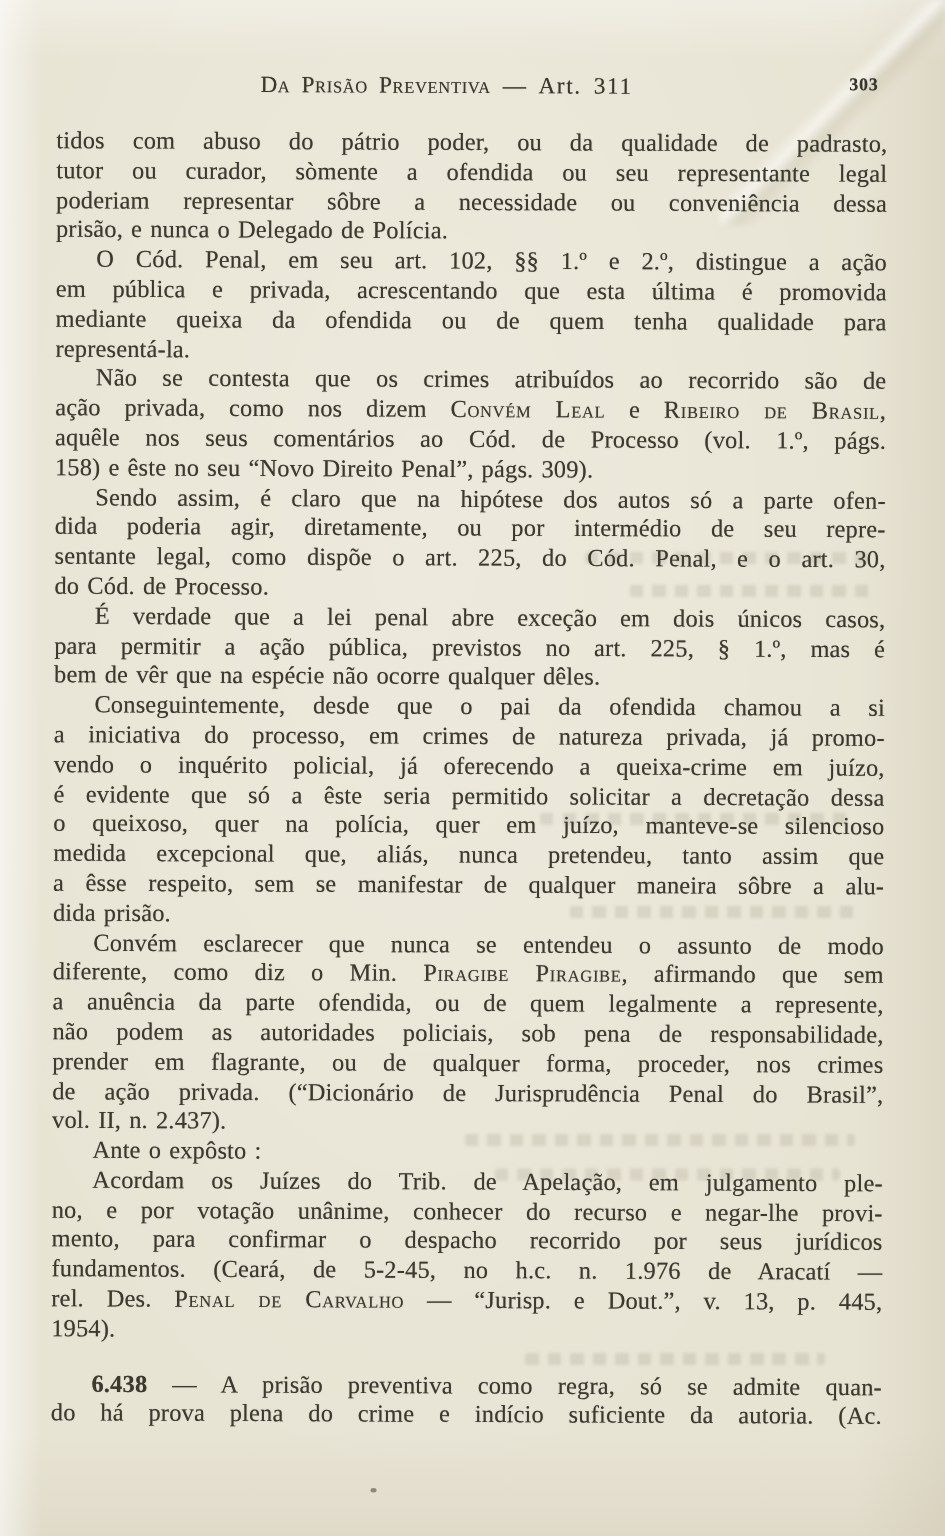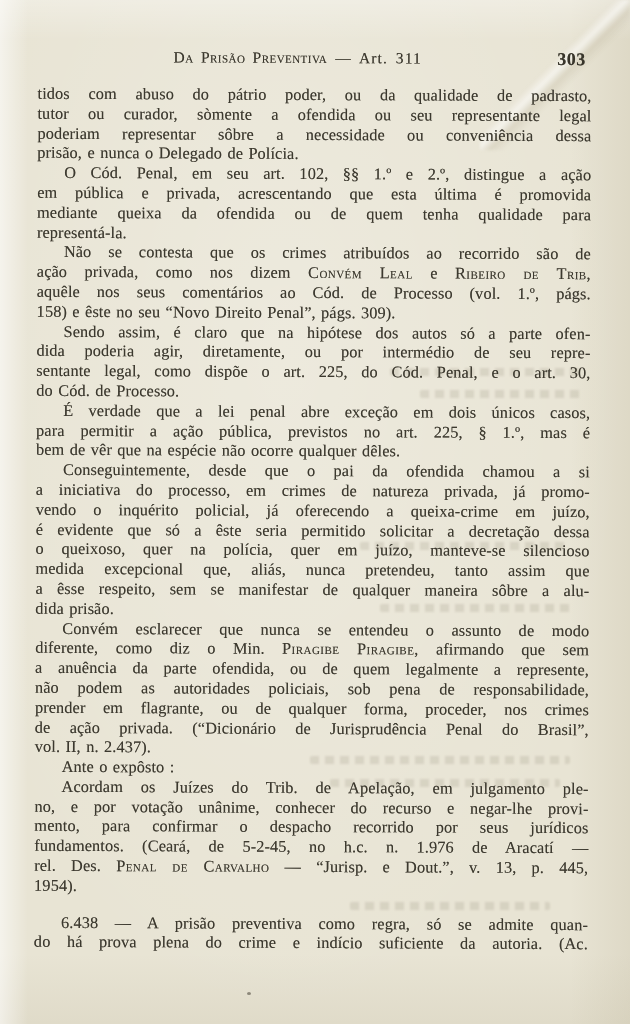--- a/index.html
+++ b/index.html
@@ -22,36 +22,36 @@
   .running-header{position:absolute;top:49px;left:38px;right:38px;height:22px;}
   .header-title{
     position:absolute;left:0;right:34px;top:0;
     text-align:center;
     font-size:15.5px;letter-spacing:1.1px;word-spacing:3px;
     color:#3a372d;
     text-shadow:0 0 .5px rgba(58,55,45,.55);
   }
   .page-number{
     position:absolute;right:6px;top:-1px;
-    font-size:18px;font-weight:bold;letter-spacing:.5px;
+    font-size:12px;font-weight:bold;letter-spacing:.5px;
     color:#38352b;
     text-shadow:0 0 .5px rgba(56,53,43,.5);
   }
   .body-text{
     position:absolute;top:85px;left:38px;width:554px;
     font-size:16.3px;line-height:19.8px;
     word-spacing:1.2px;letter-spacing:.12px;
     text-shadow:0 0 .55px rgba(60,56,46,.55);
   }
   .line{text-align:left;}
   .line.just{text-align:justify;text-align-last:justify;}
   .line.ind{text-indent:27px;}
   .para.gap{margin-top:17px;}
   .sc{font-variant:small-caps;letter-spacing:.45px;}
-  .b{font-weight:normal;}
+  .b{font-weight:bold;}
 
   
   .crease{
     position:absolute;top:0;right:0;width:150px;height:150px;
     background:linear-gradient(135deg, rgba(0,0,0,0) 45%, rgba(255,255,255,.55) 49%, rgba(185,176,150,.28) 53%, rgba(0,0,0,0) 58%);
     filter:blur(1.6px);
     pointer-events:none;
   }
   .speck{
     position:absolute;left:247px;top:992px;width:4px;height:3px;
@@ -95,21 +95,21 @@
           <div class="line">prisão, e nunca o Delegado de Polícia.</div>
         </div>
         <div class="para">
           <div class="line just ind">O Cód. Penal, em seu art. 102, §§ 1.º e 2.º, distingue a ação</div>
           <div class="line just">em pública e privada, acrescentando que esta última é promovida</div>
           <div class="line just">mediante queixa da ofendida ou de quem tenha qualidade para</div>
           <div class="line">representá-la.</div>
         </div>
         <div class="para">
           <div class="line just ind">Não se contesta que os crimes atribuídos ao recorrido são de</div>
-          <div class="line just">ação privada, como nos dizem <span class="sc">Convém Leal</span> e <span class="sc">Ribeiro de Trib</span>,</div>
+          <div class="line just">ação privada, como nos dizem <span class="sc">Convém Leal</span> e <span class="sc">Ribeiro de Brasil</span>,</div>
           <div class="line just">aquêle nos seus comentários ao Cód. de Processo (vol. 1.º, págs.</div>
           <div class="line">158) e êste no seu “Novo Direito Penal”, págs. 309).</div>
         </div>
         <div class="para">
           <div class="line just ind">Sendo assim, é claro que na hipótese dos autos só a parte ofen-</div>
           <div class="line just">dida poderia agir, diretamente, ou por intermédio de seu repre-</div>
           <div class="line just">sentante legal, como dispõe o art. 225, do Cód. Penal, e o art. 30,</div>
           <div class="line">do Cód. de Processo.</div>
         </div>
         <div class="para">

